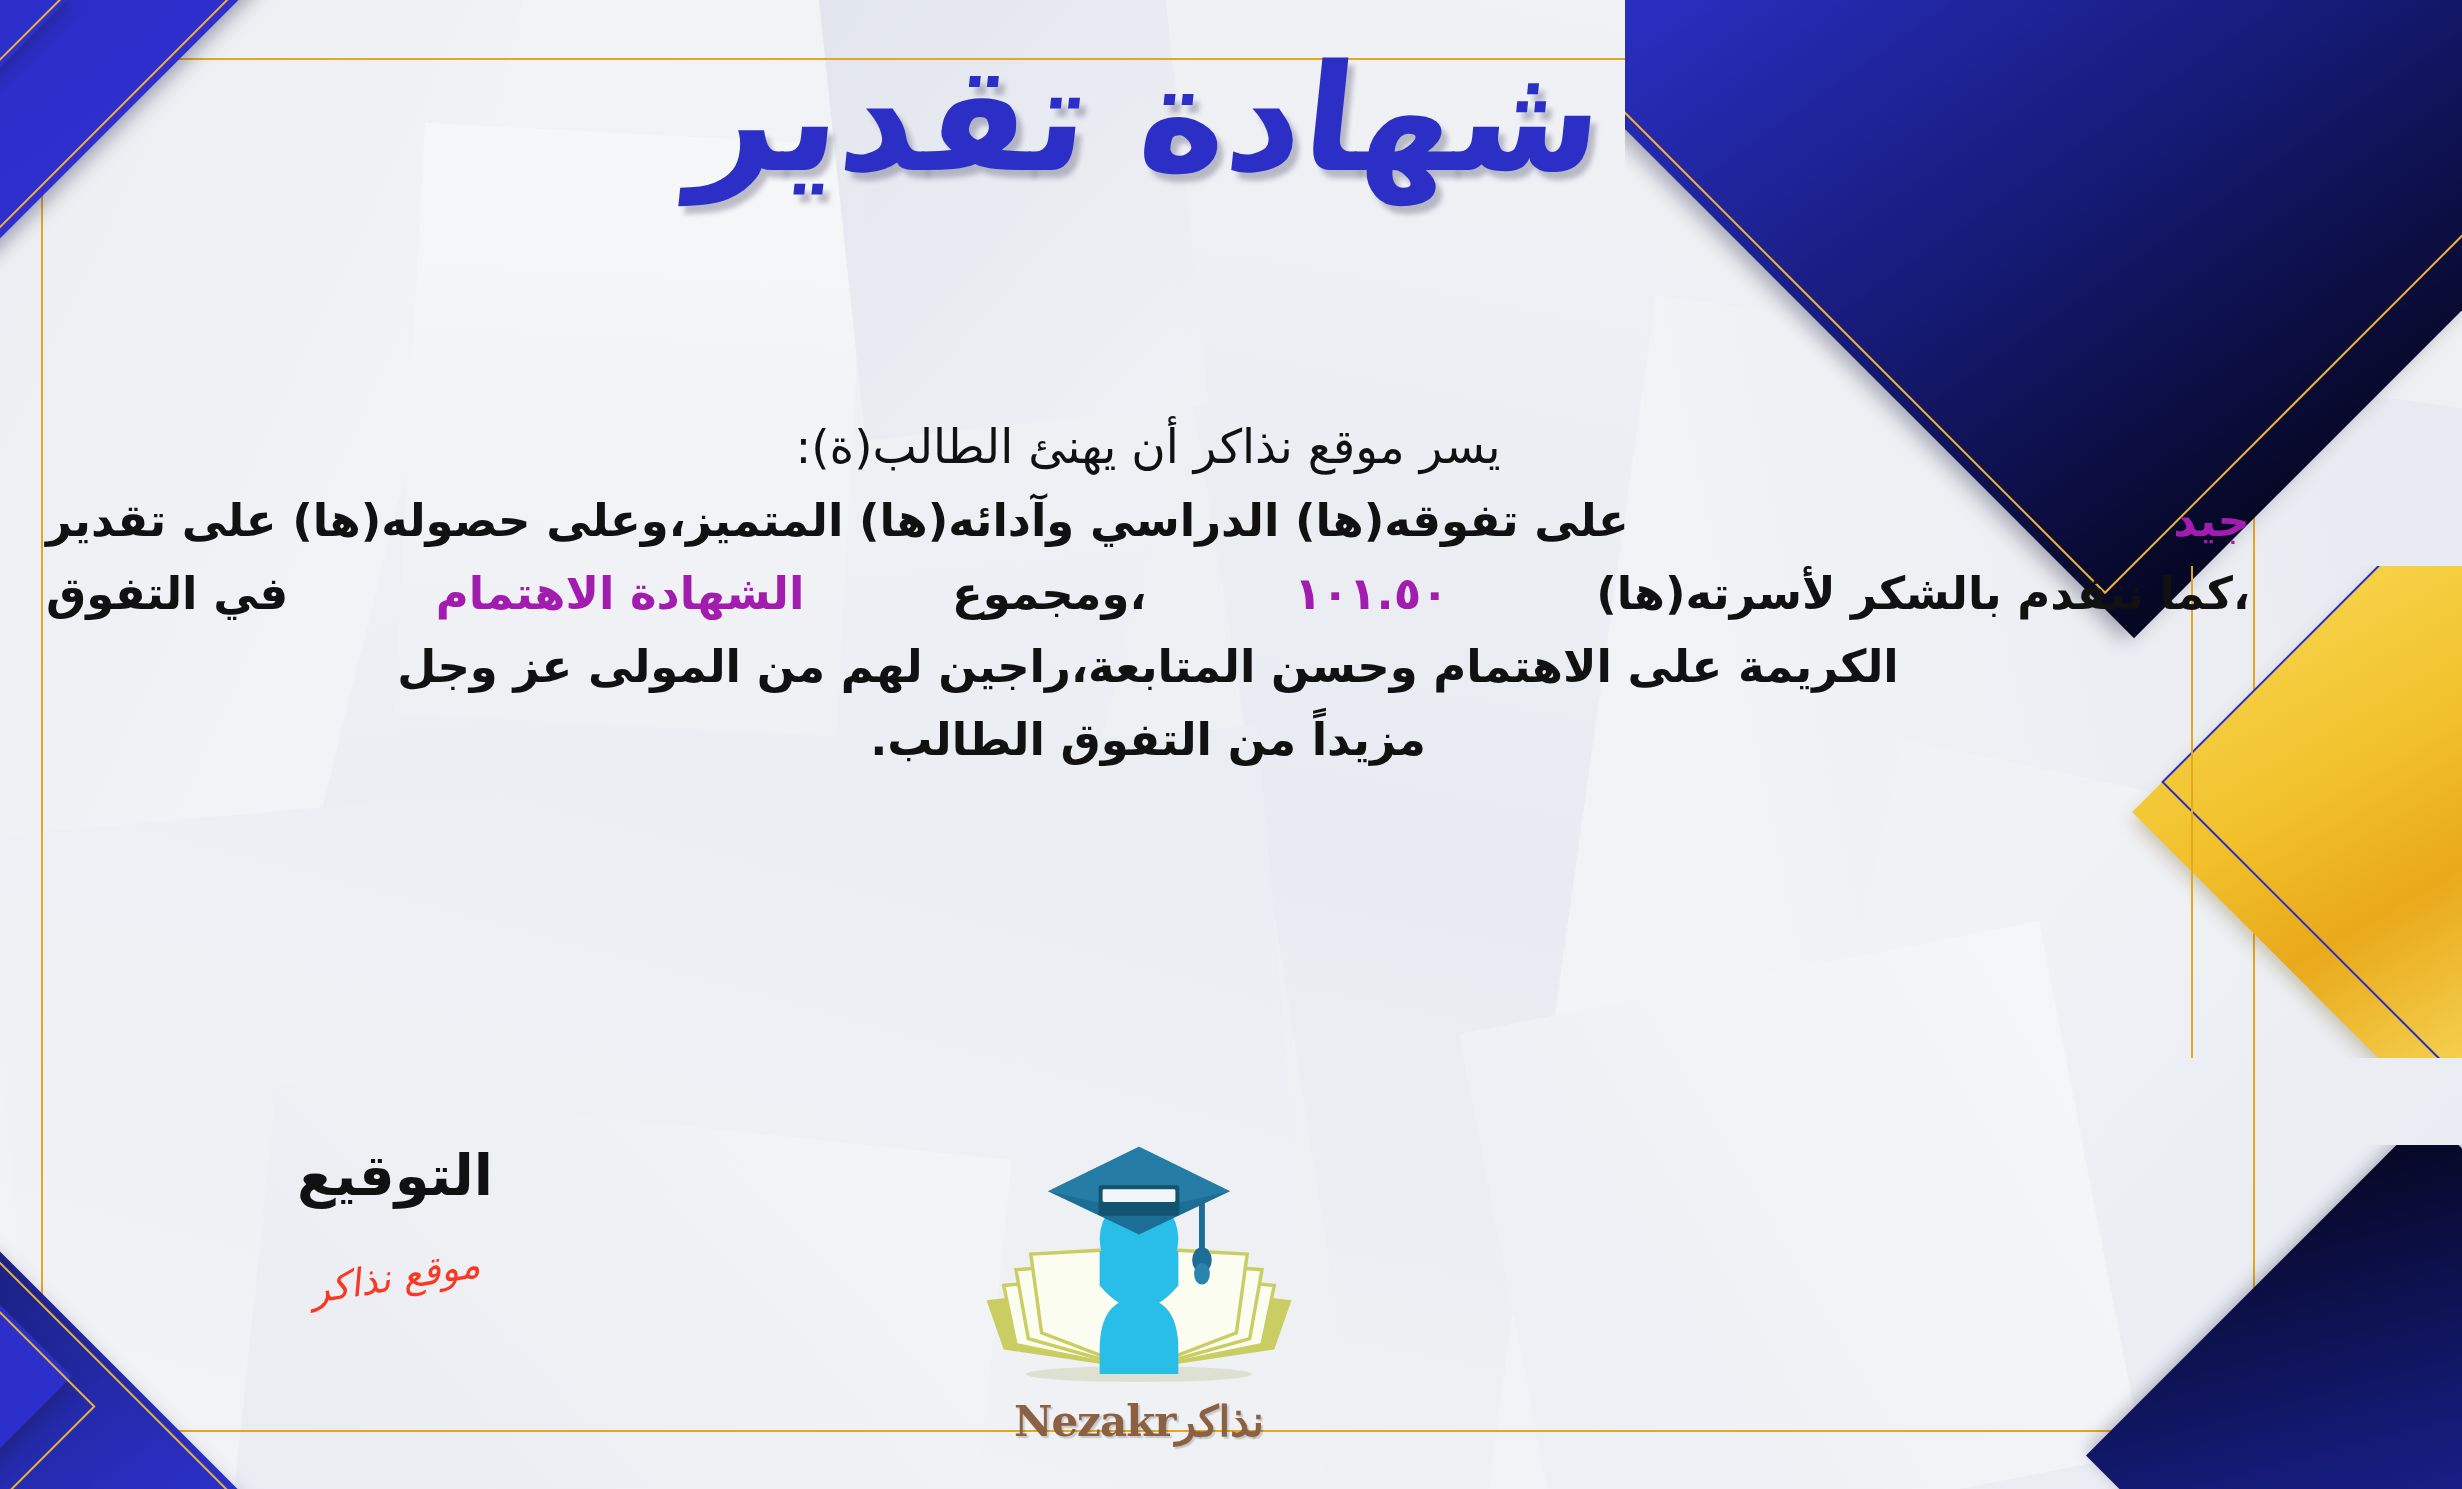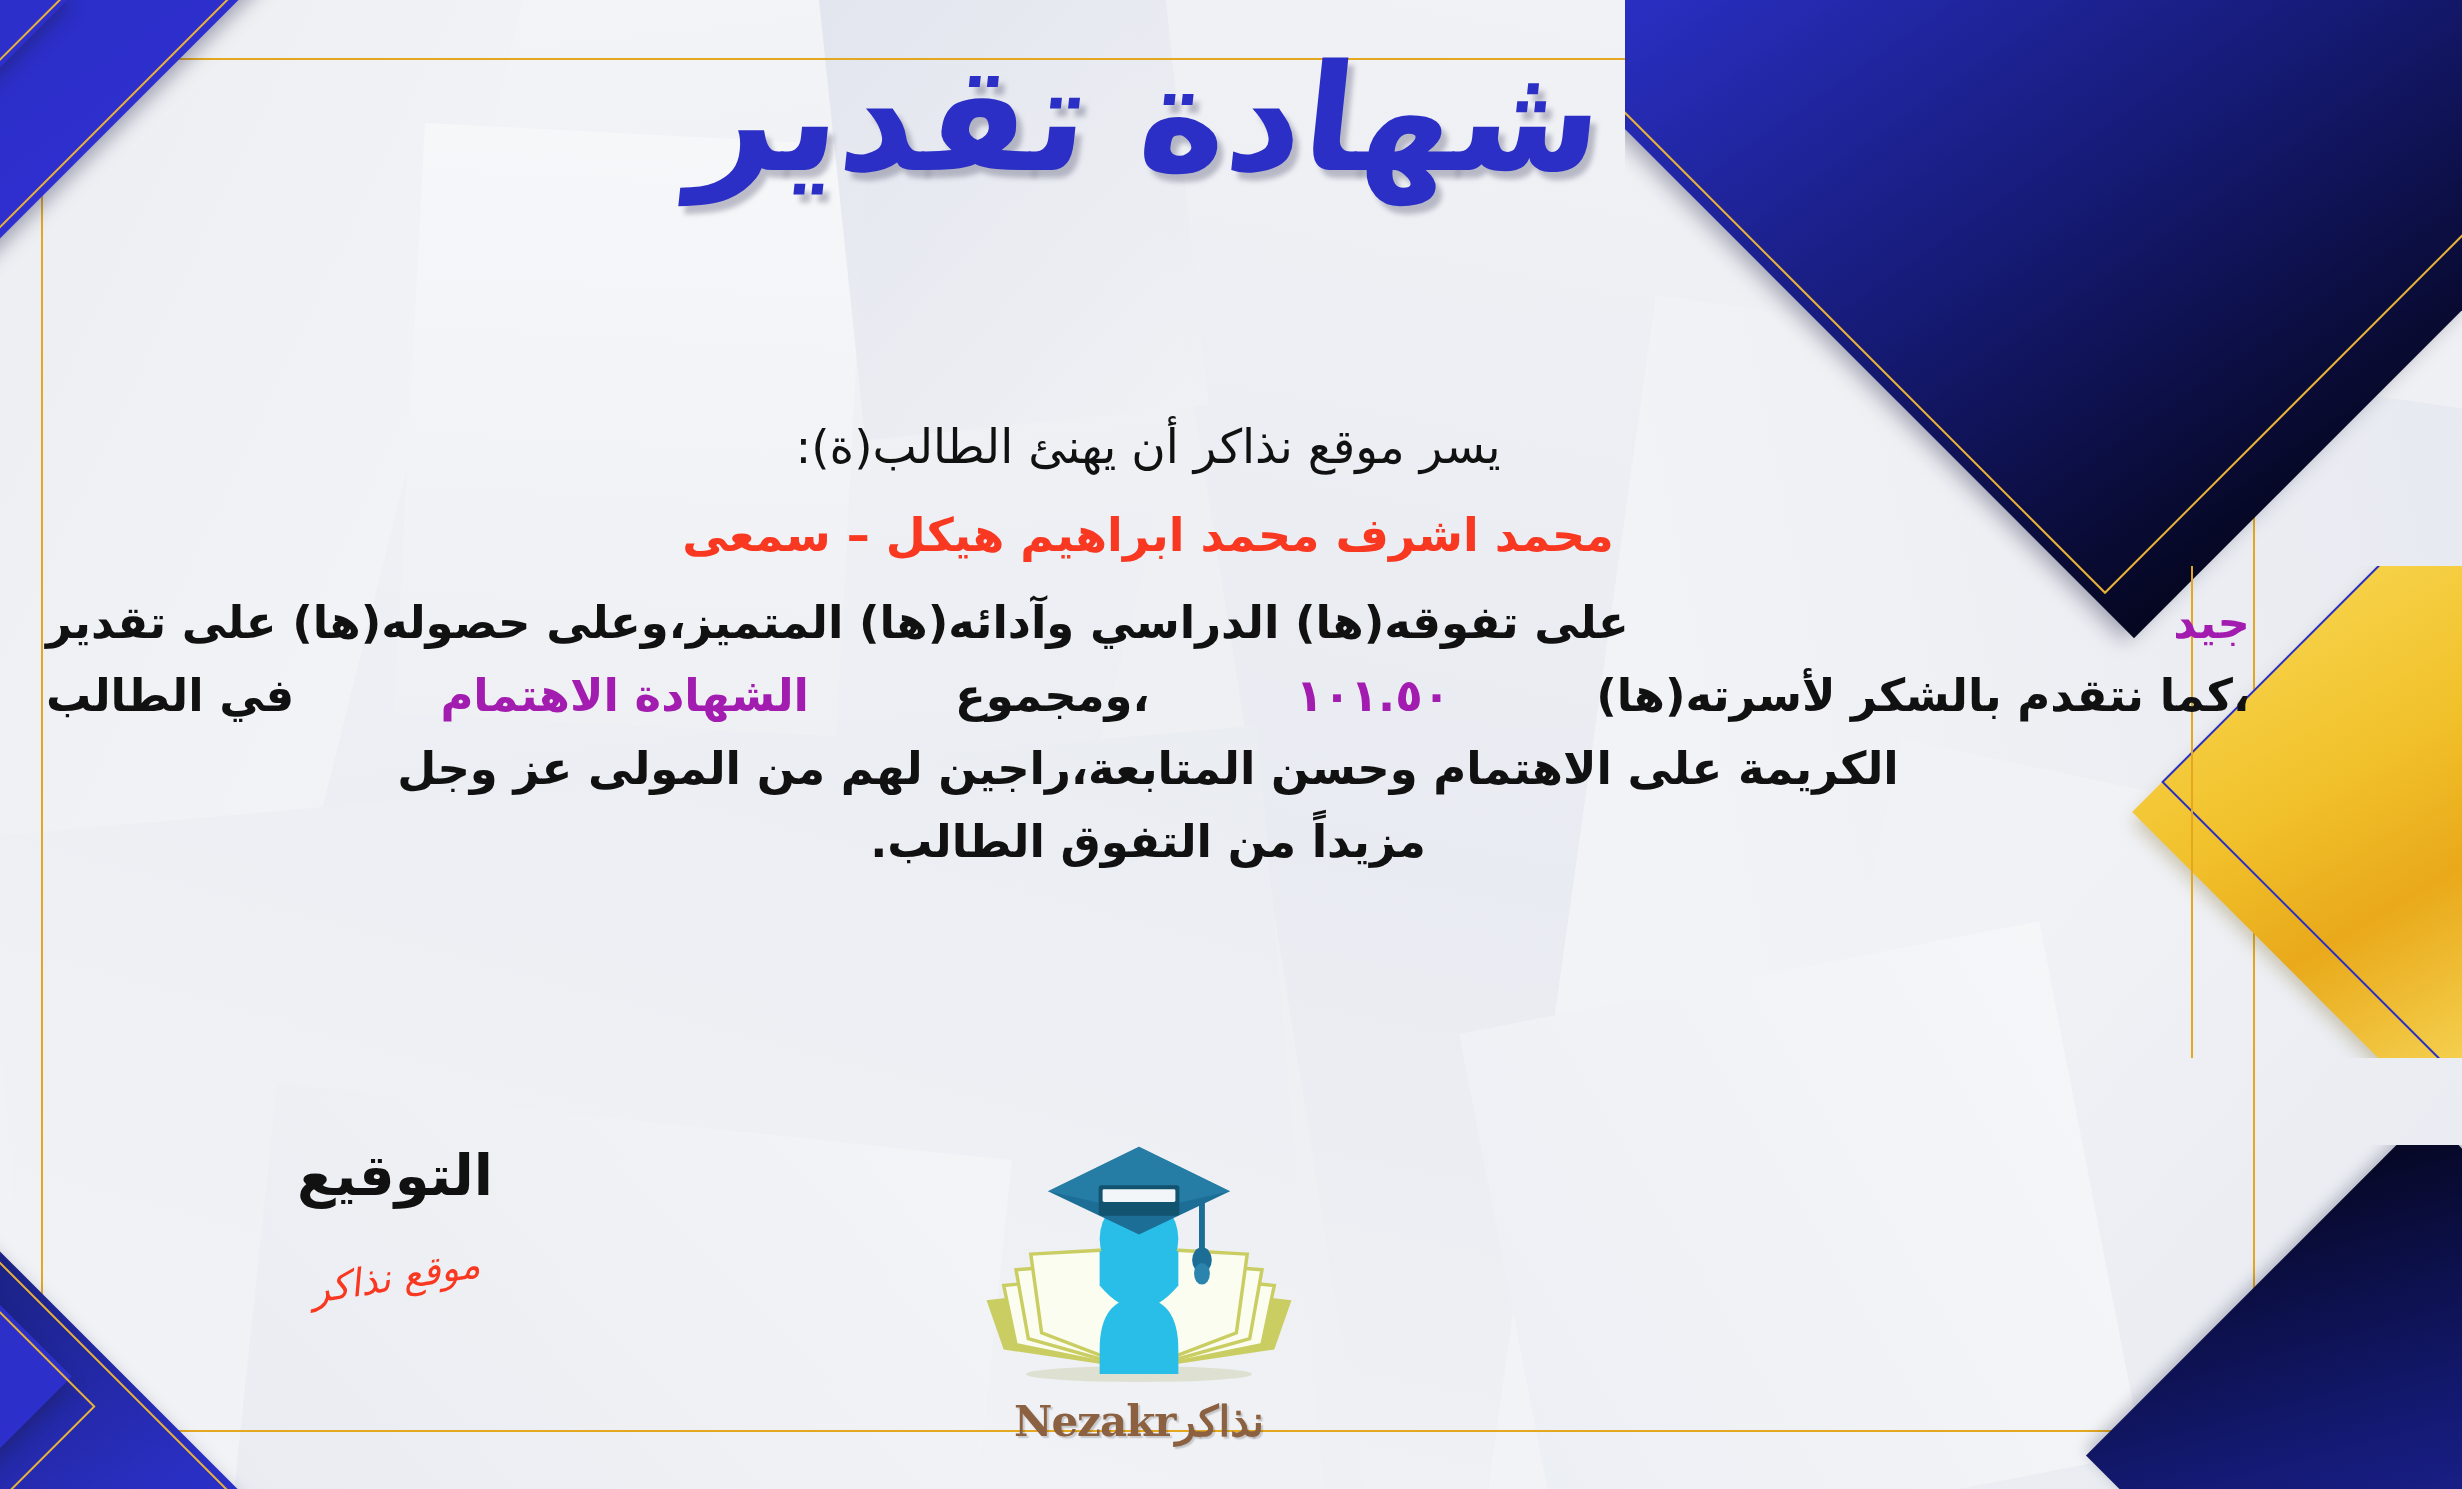--- a/index.html
+++ b/index.html
@@ -217,33 +217,32 @@
                 background:linear-gradient(300deg,#2a2fc4 0%,#141a74 55%,#05061f 100%);
                 box-shadow:-3.9px -3.9px 14.8px rgba(25,25,60,.28);"></div>
   </div>
 
   <div class="title">شهادة تقدير</div>
 
   <div class="body">
 
     <div class="line l1">يسر موقع نذاكر أن يهنئ الطالب(ة):</div>
 
-    <div class="line name">محمد اشرف محمد ابراهيم هيكل – سمعى</div>
 
     <div class="line justify">
       <span class="red">جيد</span>
       <span>على تفوقه(ها) الدراسي وآدائه(ها) المتميز،وعلى حصوله(ها) على تقدير</span>
     </div>
 
     <div class="line justify">
       <span>،كما نتقدم بالشكر لأسرته(ها)</span>
       <span class="red">١٠١.٥٠</span>
       <span>،ومجموع</span>
       <span class="red">الشهادة الاهتمام</span>
-      <span>في الطالب</span>
+      <span>في التفوق</span>
     </div>
 
     <div class="line">الكريمة على الاهتمام وحسن المتابعة،راجين لهم من المولى عز وجل</div>
 
     <div class="line">مزيداً من التفوق الطالب.</div>
   </div>
 
   <div class="sign-block">
     <div class="sign-label">التوقيع</div>
     <div class="sign-script">موقع نذاكر</div>

